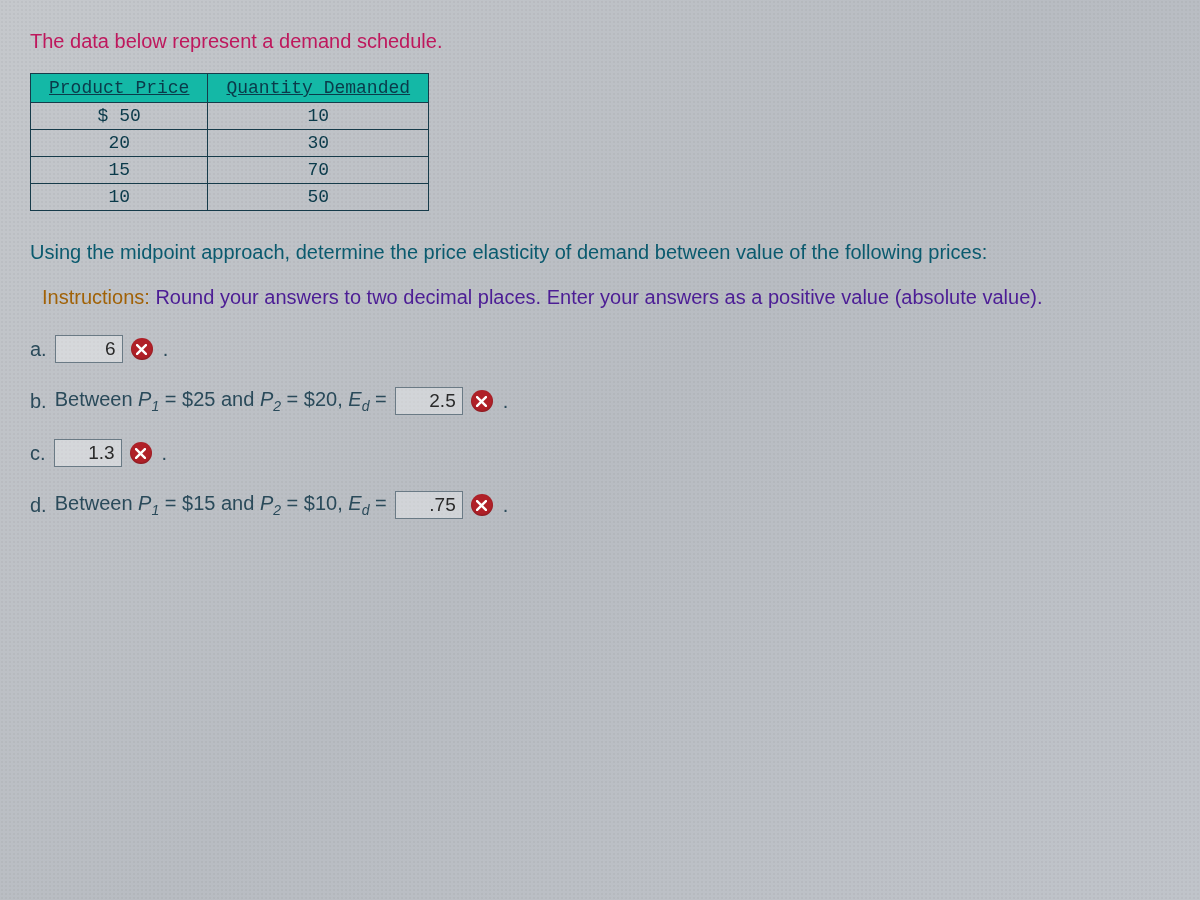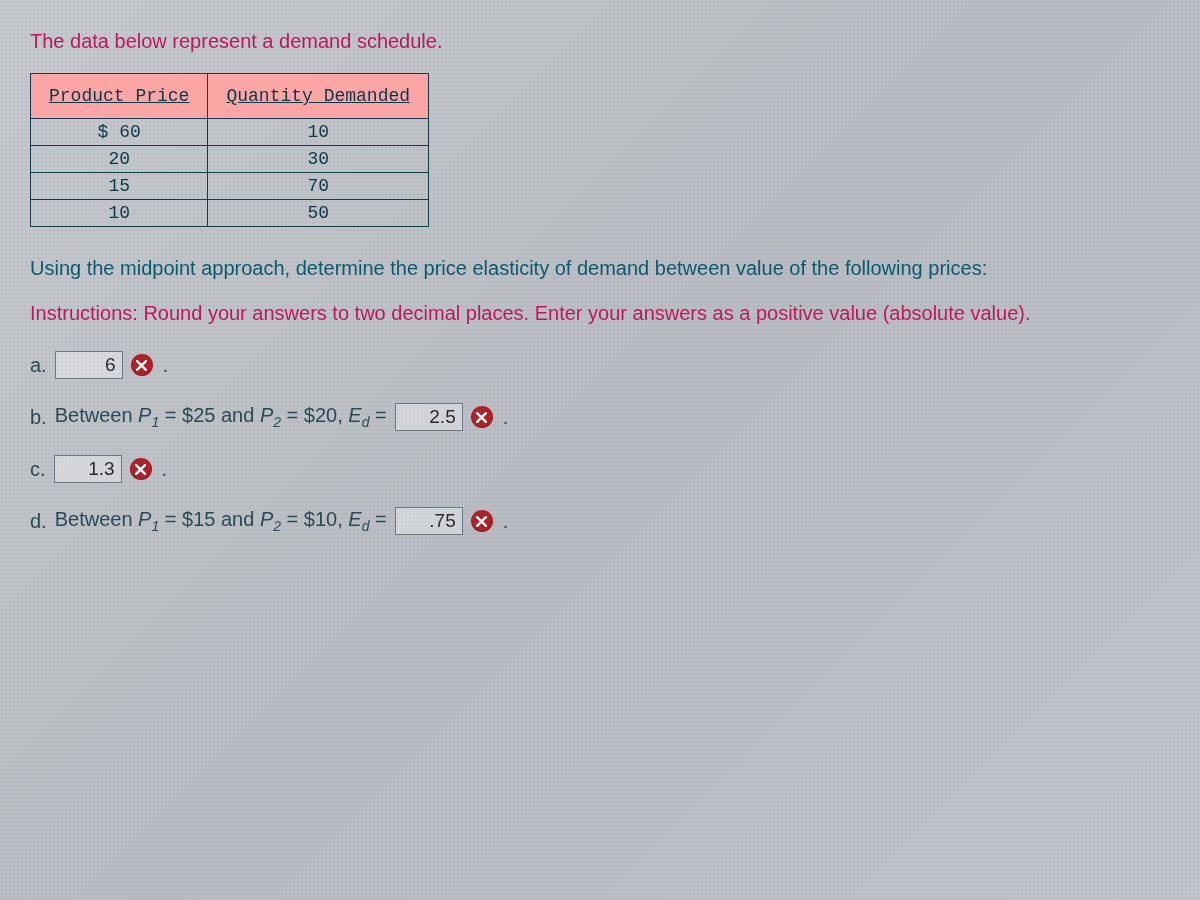--- a/index.html
+++ b/index.html
@@ -34,34 +34,34 @@
     font-size: 18px;
     margin-bottom: 28px;
   }
   table.schedule th, table.schedule td {
     border: 1.5px solid #163b4a;
     padding: 3px 14px;
     text-align: center;
     color: #0a3a4a;
   }
   table.schedule th {
-    background: #fca5a5;
+    background: #14b8a6;
     font-weight: normal;
     text-decoration: underline;
     color: #0a3a4a;
-    padding: 12px 18px;
+    padding: 4px 18px;
   }
   .body-text {
     color: #0a5a6e;
     font-size: 20px;
     line-height: 1.35;
     margin-bottom: 18px;
   }
-  .instr-label { color: #be185d; }
-  .instr-body { color: #be185d; }
+  .instr-label { color: #a16207; margin-left: 12px; }
+  .instr-body { color: #4c1d95; }
   .qrow {
     display: flex;
     align-items: center;
     gap: 8px;
     margin: 24px 0;
     font-size: 20px;
     color: #2a4a5a;
   }
   .formula { font-style: italic; }
   .formula em { font-style: italic; }
@@ -98,21 +98,21 @@
 
 <table class="schedule">
   <thead>
     <tr>
       <th>Product Price</th>
       <th>Quantity Demanded</th>
     </tr>
   </thead>
   <tbody>
     <tr>
-          <td>$ 60</td>
+          <td>$ 50</td>
           <td>10</td>
         </tr>
     <tr>
           <td>20</td>
           <td>30</td>
         </tr>
     <tr>
           <td>15</td>
           <td>70</td>
         </tr>

